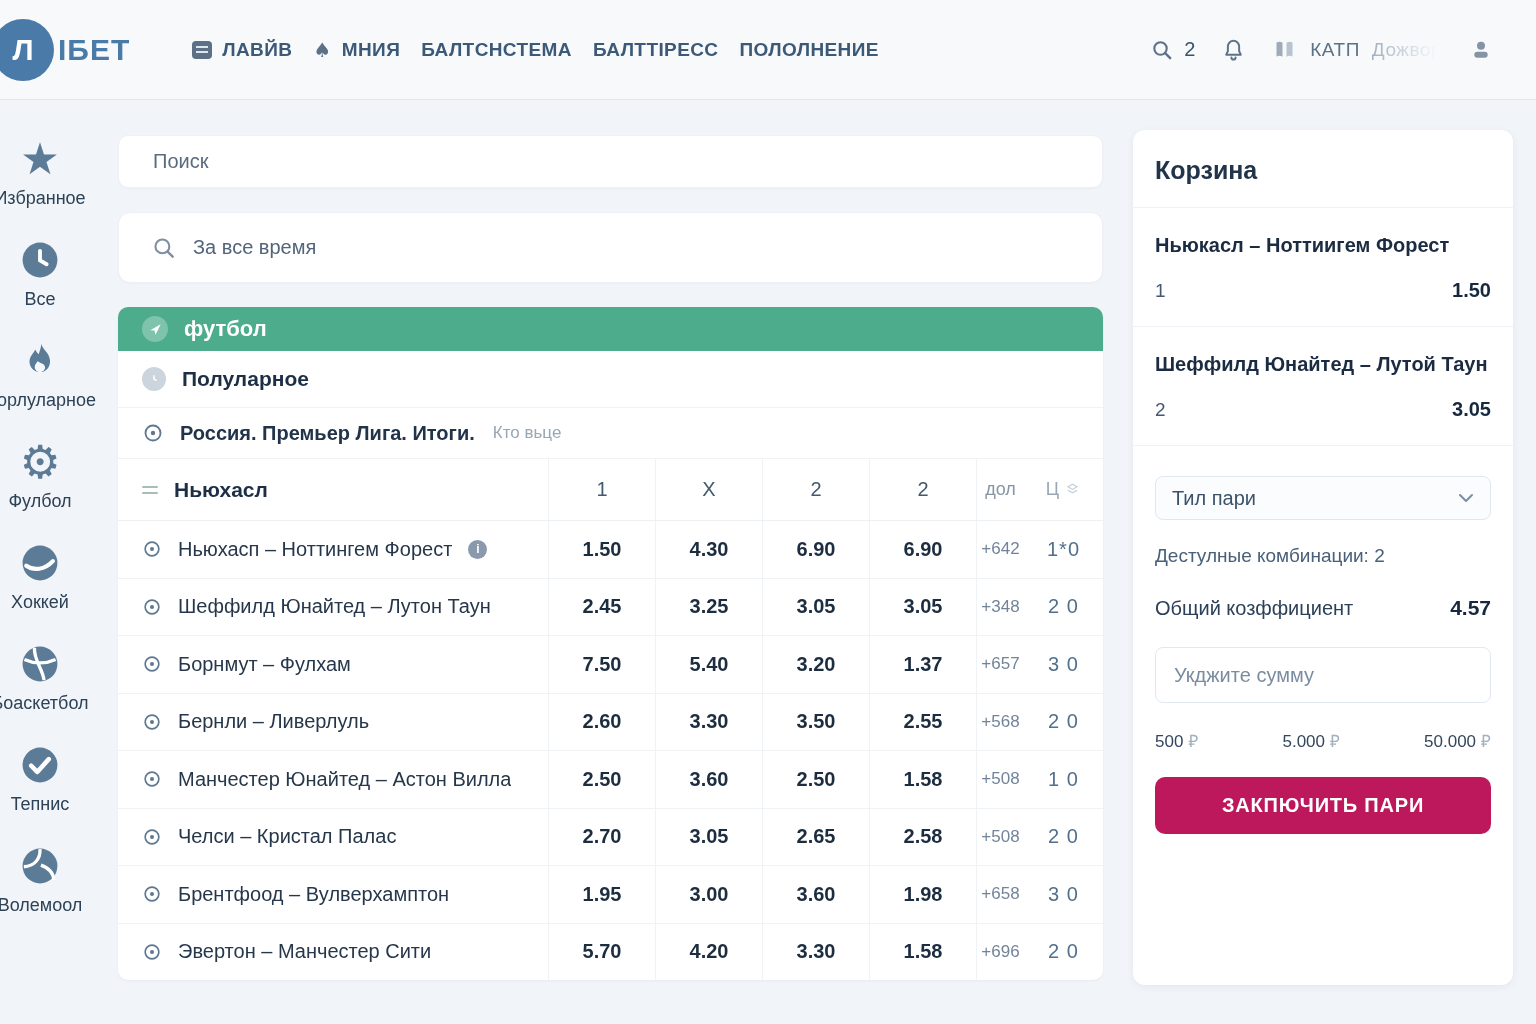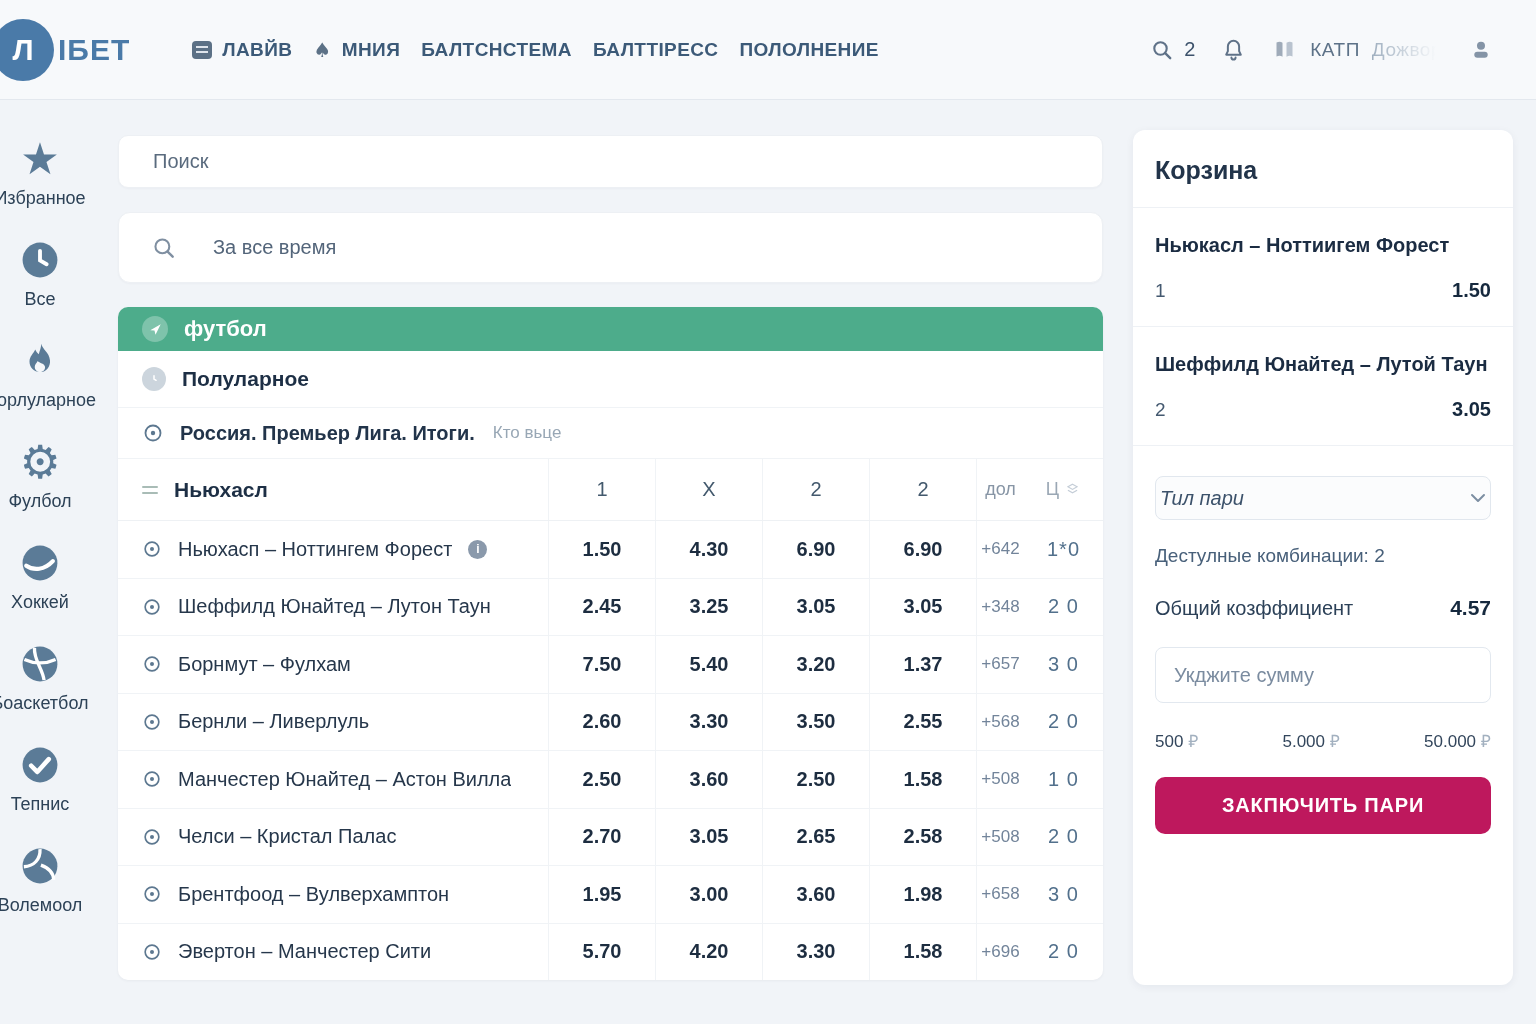--- a/index.html
+++ b/index.html
@@ -46,21 +46,21 @@
   .glyph-icon{ font-family:"DejaVu Sans", sans-serif; font-size:44px; color:#5b7b97; line-height:1; }
   .glyph-gear{ font-size:46px; }
   .side-label{ margin-top:4px; font-size:18px; color:#2d4257; white-space:nowrap; }
 
   
   .main{ position:absolute; left:118px; width:985px; top:100px; }
   .search-box{ position:absolute; left:0; width:985px; background:#fff;
     border:1px solid #edf0f4; border-radius:10px; display:flex; align-items:center;
     box-shadow:0 1px 2px rgba(30,45,65,.03); }
   .search-1{ top:35px; height:53px; }
-  .search-2{ top:112px; height:71px; border-radius:12px;gap:20px; }
+  .search-2{ top:112px; height:71px; border-radius:12px; }
   .search-box input{ border:none; outline:none; background:transparent; flex:1;
     font-family:"Liberation Sans", sans-serif; font-size:20px; color:#42566c; }
   .search-box input::placeholder{ color:#5a6b7e; opacity:1; }
   .search-1 input{ padding-left:34px; }
   .search-2 .mag{ margin-left:32px; margin-right:16px; display:flex; }
   .search-2 input::placeholder{ color:#53657a; }
 
   .card{ position:absolute; top:207px; left:0; width:985px; height:673px; background:#fff;
     border-radius:10px; overflow:hidden; box-shadow:0 1px 3px rgba(30,45,65,.05);
     display:flex; flex-direction:column; }
@@ -111,21 +111,21 @@
     border-radius:12px; box-shadow:0 2px 8px rgba(25,40,60,.06); overflow:hidden; }
   .slip-title{ font-size:25px; font-weight:600; color:#22344a; padding:26px 22px 22px; }
   .slip-divider{ height:1px; background:#eef1f5; }
   .slip-bet{ padding:26px 22px 24px; }
   .slip-bet-name{ font-size:20px; font-weight:600; color:#1b2c42; }
   .slip-bet-row{ display:flex; justify-content:space-between; align-items:center; margin-top:22px; }
   .slip-pick{ font-size:19px; color:#445970; }
   .slip-odd{ font-size:20px; font-weight:bold; color:#16293e; }
   .slip-select{ margin:30px 22px 0; height:44px; border:1px solid #e1e7ee; border-radius:8px;
     background:#fbfcfd; display:flex; align-items:center; justify-content:space-between;
-    padding:0 4px; cursor:pointer;font-style:italic; }
+    padding:0 16px; cursor:pointer; }
   .slip-select-label{ font-size:20px; color:#3c526b; }
   .slip-mode{ margin:26px 22px 0; font-size:21px; font-weight:500; color:#20344c; }
   .slip-combos{ margin:25px 22px 0; font-size:19px; color:#48607a; }
   .slip-total{ margin:29px 22px 0; display:flex; justify-content:space-between; align-items:center; }
   .slip-total-label{ font-size:20px; color:#2c4158; }
   .slip-total-value{ font-size:21px; font-weight:bold; color:#16293e; }
   .slip-amount{ margin:27px 22px 0; width:336px; height:56px; border:1px solid #e2e8ef;
     border-radius:8px; padding:0 18px; font-family:"Liberation Sans", sans-serif;
     font-size:20px; color:#33465c; outline:none; background:#fff; }
   .slip-amount::placeholder{ color:#7b8ca0; opacity:1; }

